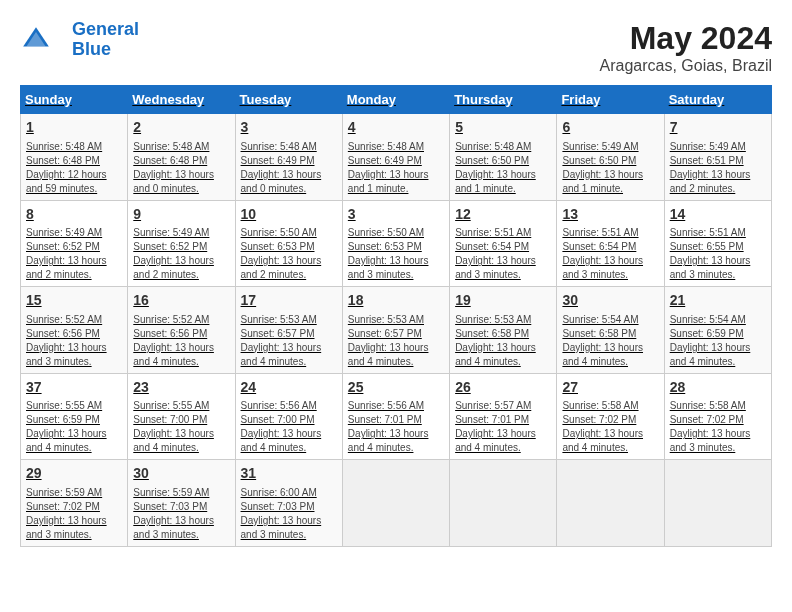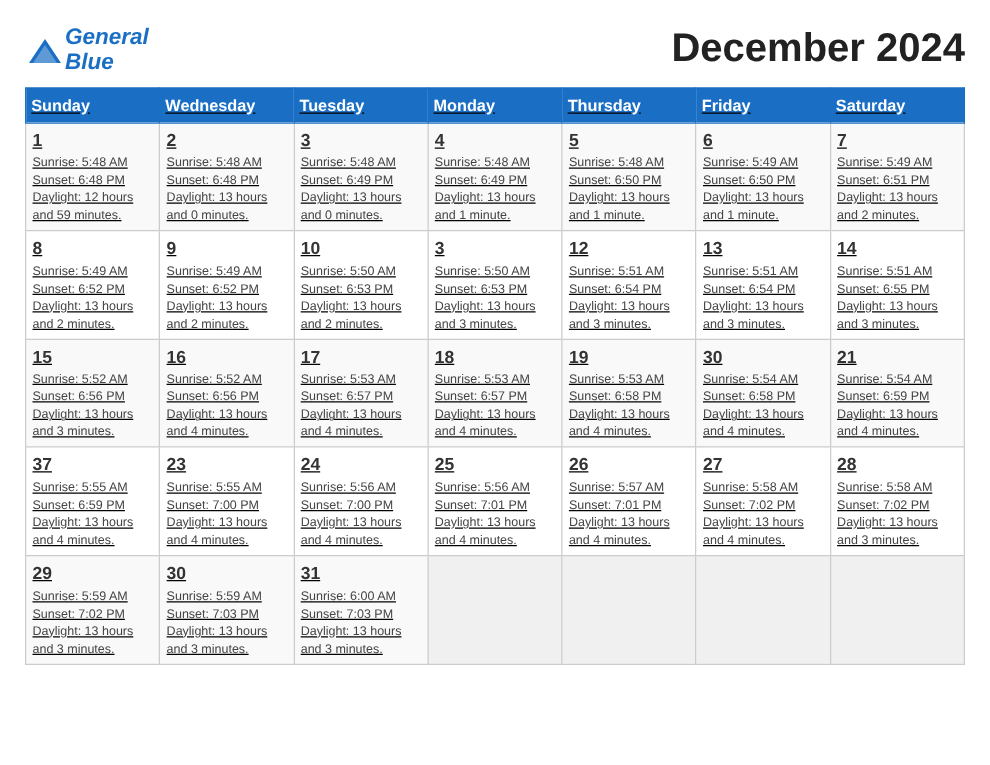--- a/index.html
+++ b/index.html
@@ -11,23 +11,22 @@
       padding: 20px;
     }
     .header {
       display: flex;
       justify-content: space-between;
       align-items: flex-start;
       margin-bottom: 10px;
     }
     .logo {
       display: flex;
-      align-items: flex-end;
-      gap: 0;
-      font-style: italic;
+      align-items: center;
+      gap: 20px;
     }
     .logo-text {
       font-size: 18px;
       font-weight: bold;
       color: #333;
       line-height: 1.1;
     }
     .logo-text span {
       color: #1a6fc4;
     }
@@ -101,21 +100,22 @@
     <svg class="logo-icon" viewBox="0 0 40 40">
       <polygon points="20,4 36,28 4,28" fill="#1a6fc4"></polygon>
       <polygon points="20,10 32,28 8,28" fill="#fff" opacity="0.3"></polygon>
     </svg>
     <div class="logo-text">
       <span>General</span><br>
       <span>Blue</span>
     </div>
   </div>
   <div class="title-block">
-    <h1>December 2024</h1>
+    <h1>May 2024</h1>
+    <h2>Aragarcas, Goias, Brazil</h2>
   </div>
 </div>
 
 <table>
   <thead>
     <tr>
       <th>Sunday</th>
       <th>Wednesday</th>
       <th>Tuesday</th>
       <th>Monday</th>

